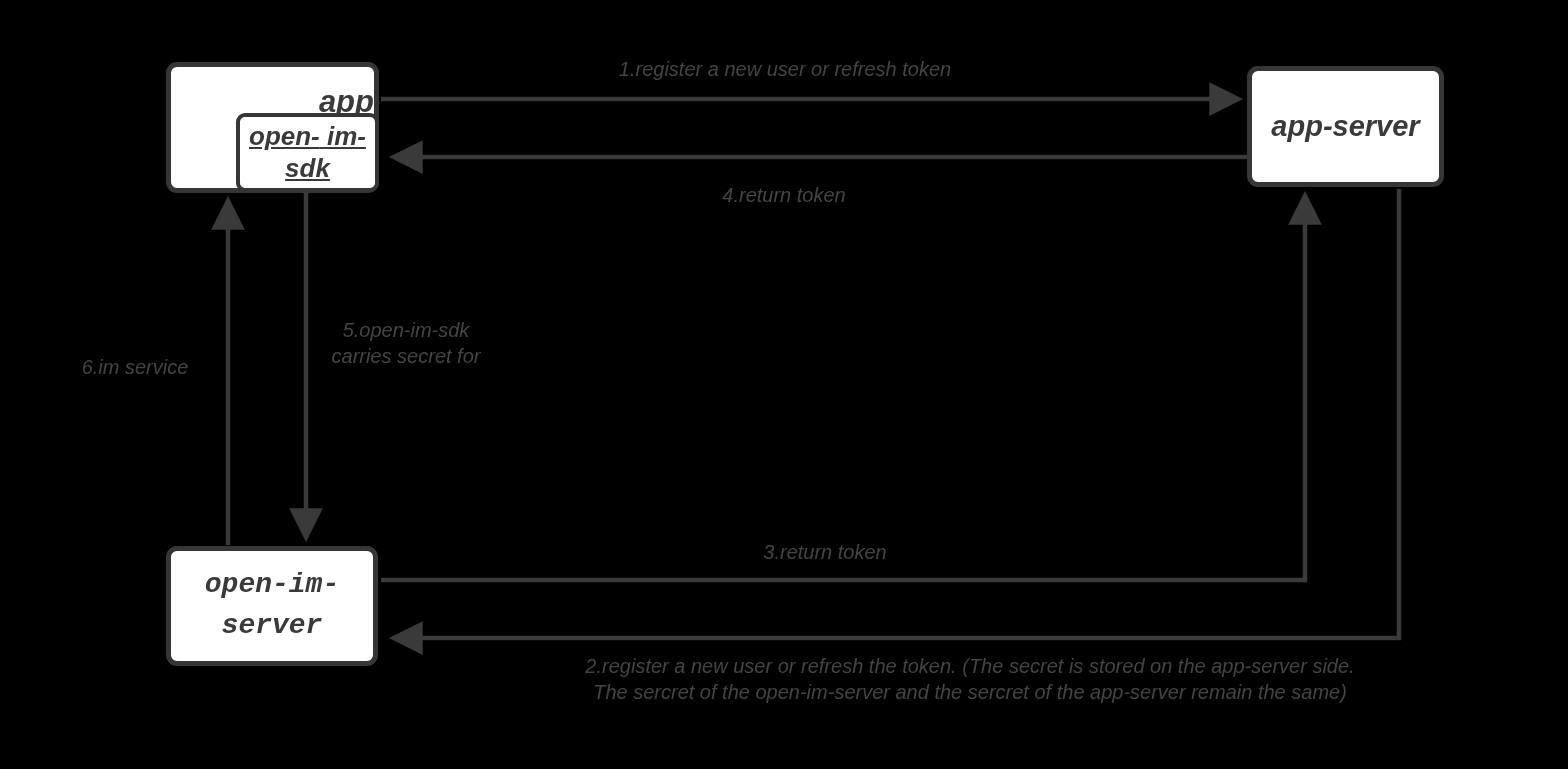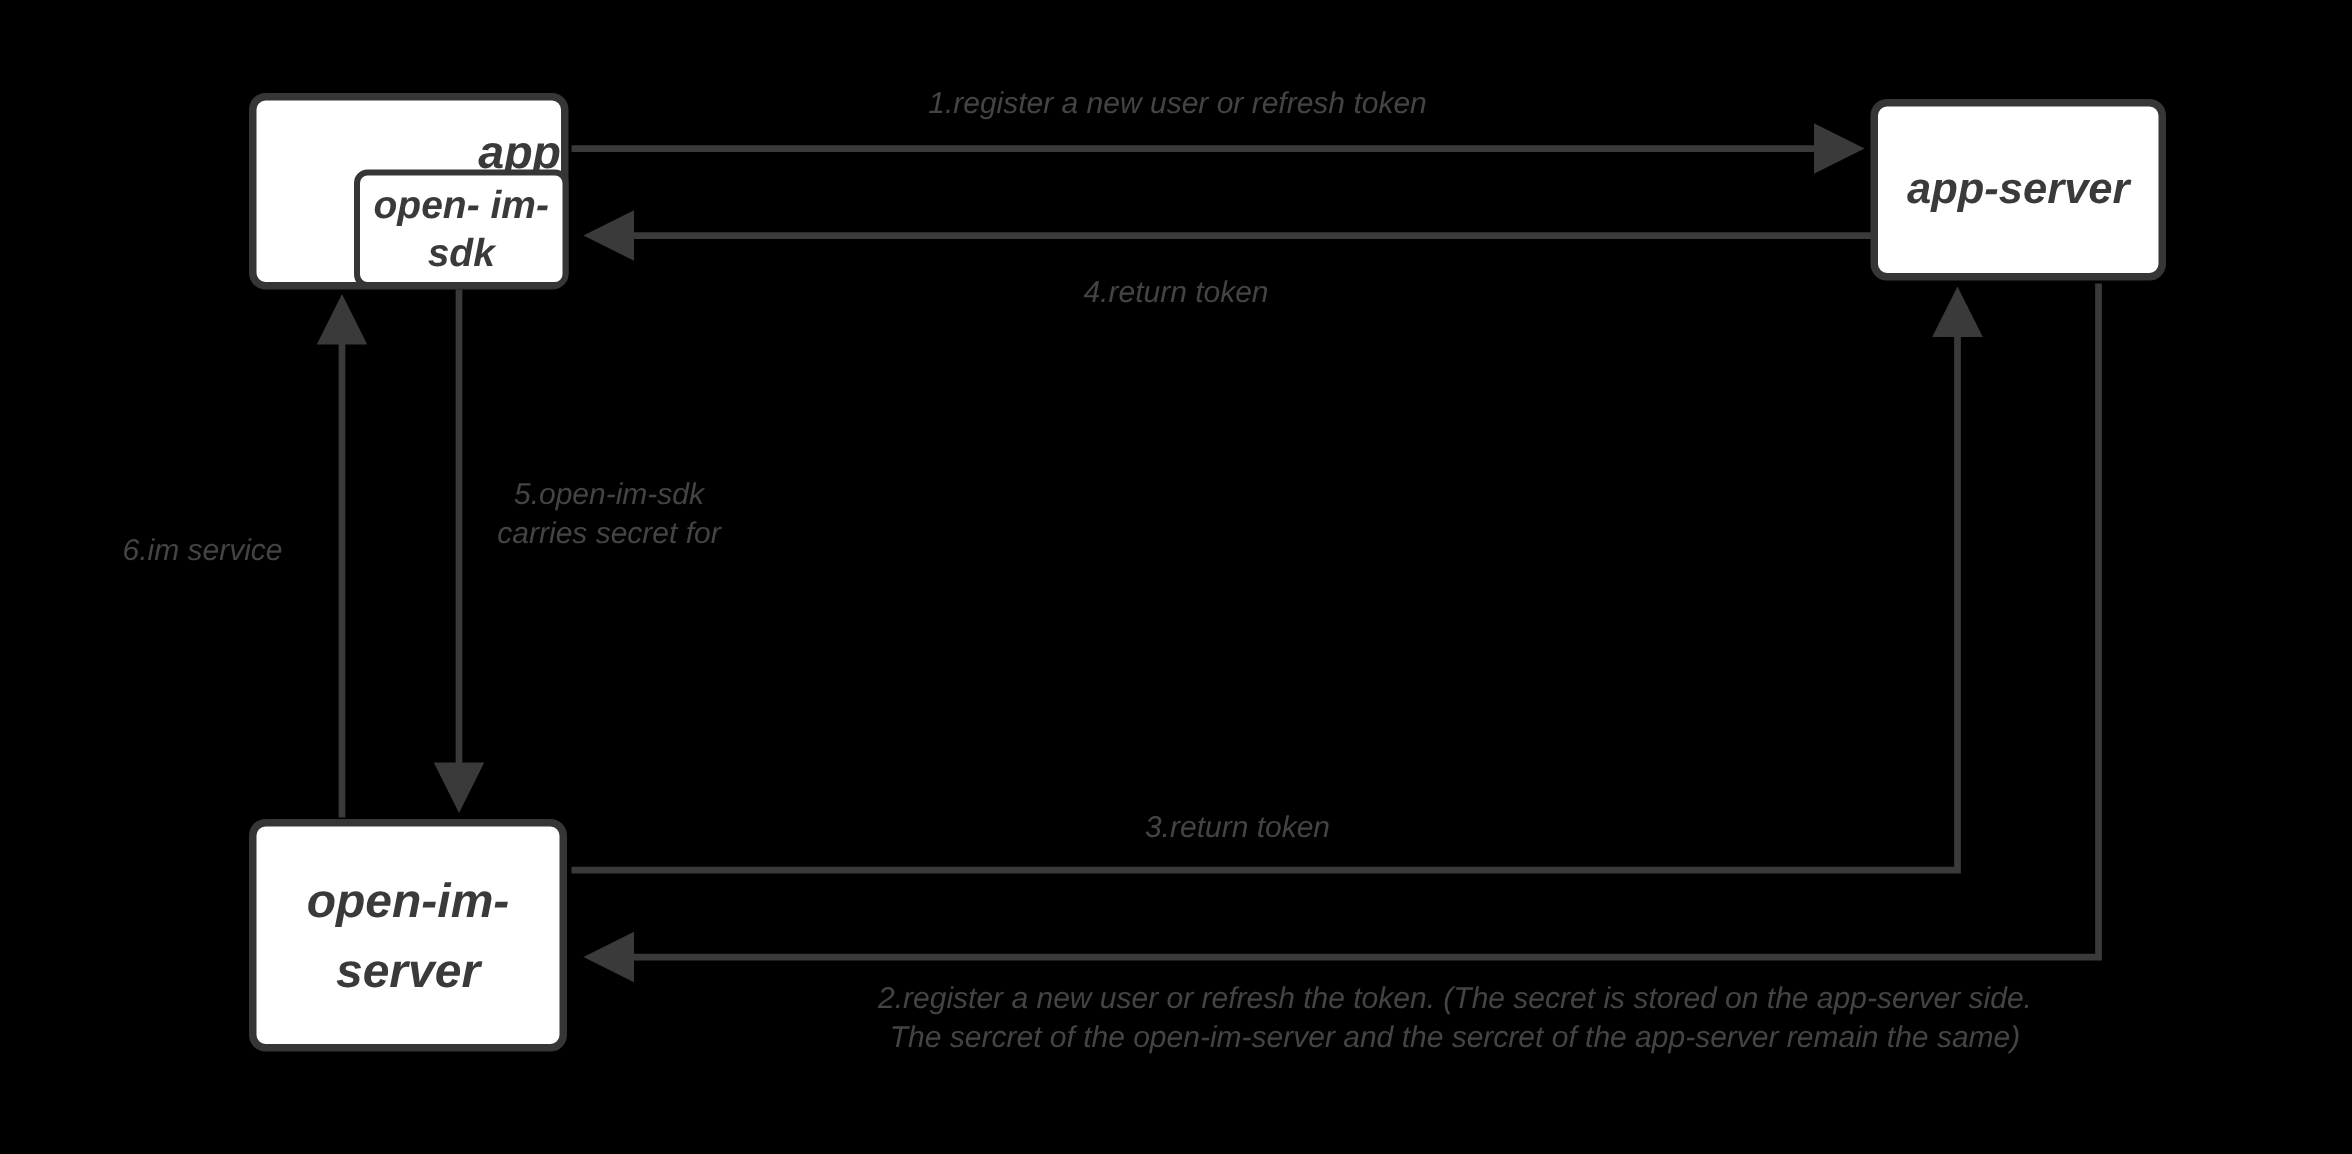--- a/index.html
+++ b/index.html
@@ -44,24 +44,24 @@
     line-height: 1.25;
     display: flex;
     align-items: center;
     justify-content: center;
     text-align: center;
   }
   .node-app { left: 166px; top: 62px; width: 213px; height: 131px;
     align-items: flex-start; justify-content: flex-end; }
   .node-app .node-label { padding: 16px 0 0 24px; font-size: 31px; }
   .node-open-im-sdk { left: 236px; top: 113px; width: 143px; height: 79px;
-    border-width: 4px; border-radius: 9px; font-size: 26px; line-height: 1.2; }
+    border-width: 4px; border-radius: 9px; font-size: 26px; line-height: 1.2; text-decoration: underline; }
   .node-app-server { left: 1247px; top: 66px; width: 197px; height: 121px; }
-  .node-open-im-server { left: 166px; top: 546px; width: 212px; height: 155px;
-    font-size: 32px; line-height: 1.45; }
+  .node-open-im-server { left: 166px; top: 546px; width: 212px; height: 120px;
+    font-size: 28px; line-height: 1.45; font-family: Liberation Mono, monospace; }
   .edge-label {
     position: absolute;
     transform: translateX(-50%);
     color: var(--color-edge-text);
     font-style: italic;
     font-size: 20px;
     line-height: 1.28;
     white-space: nowrap;
     text-align: center;
   }

